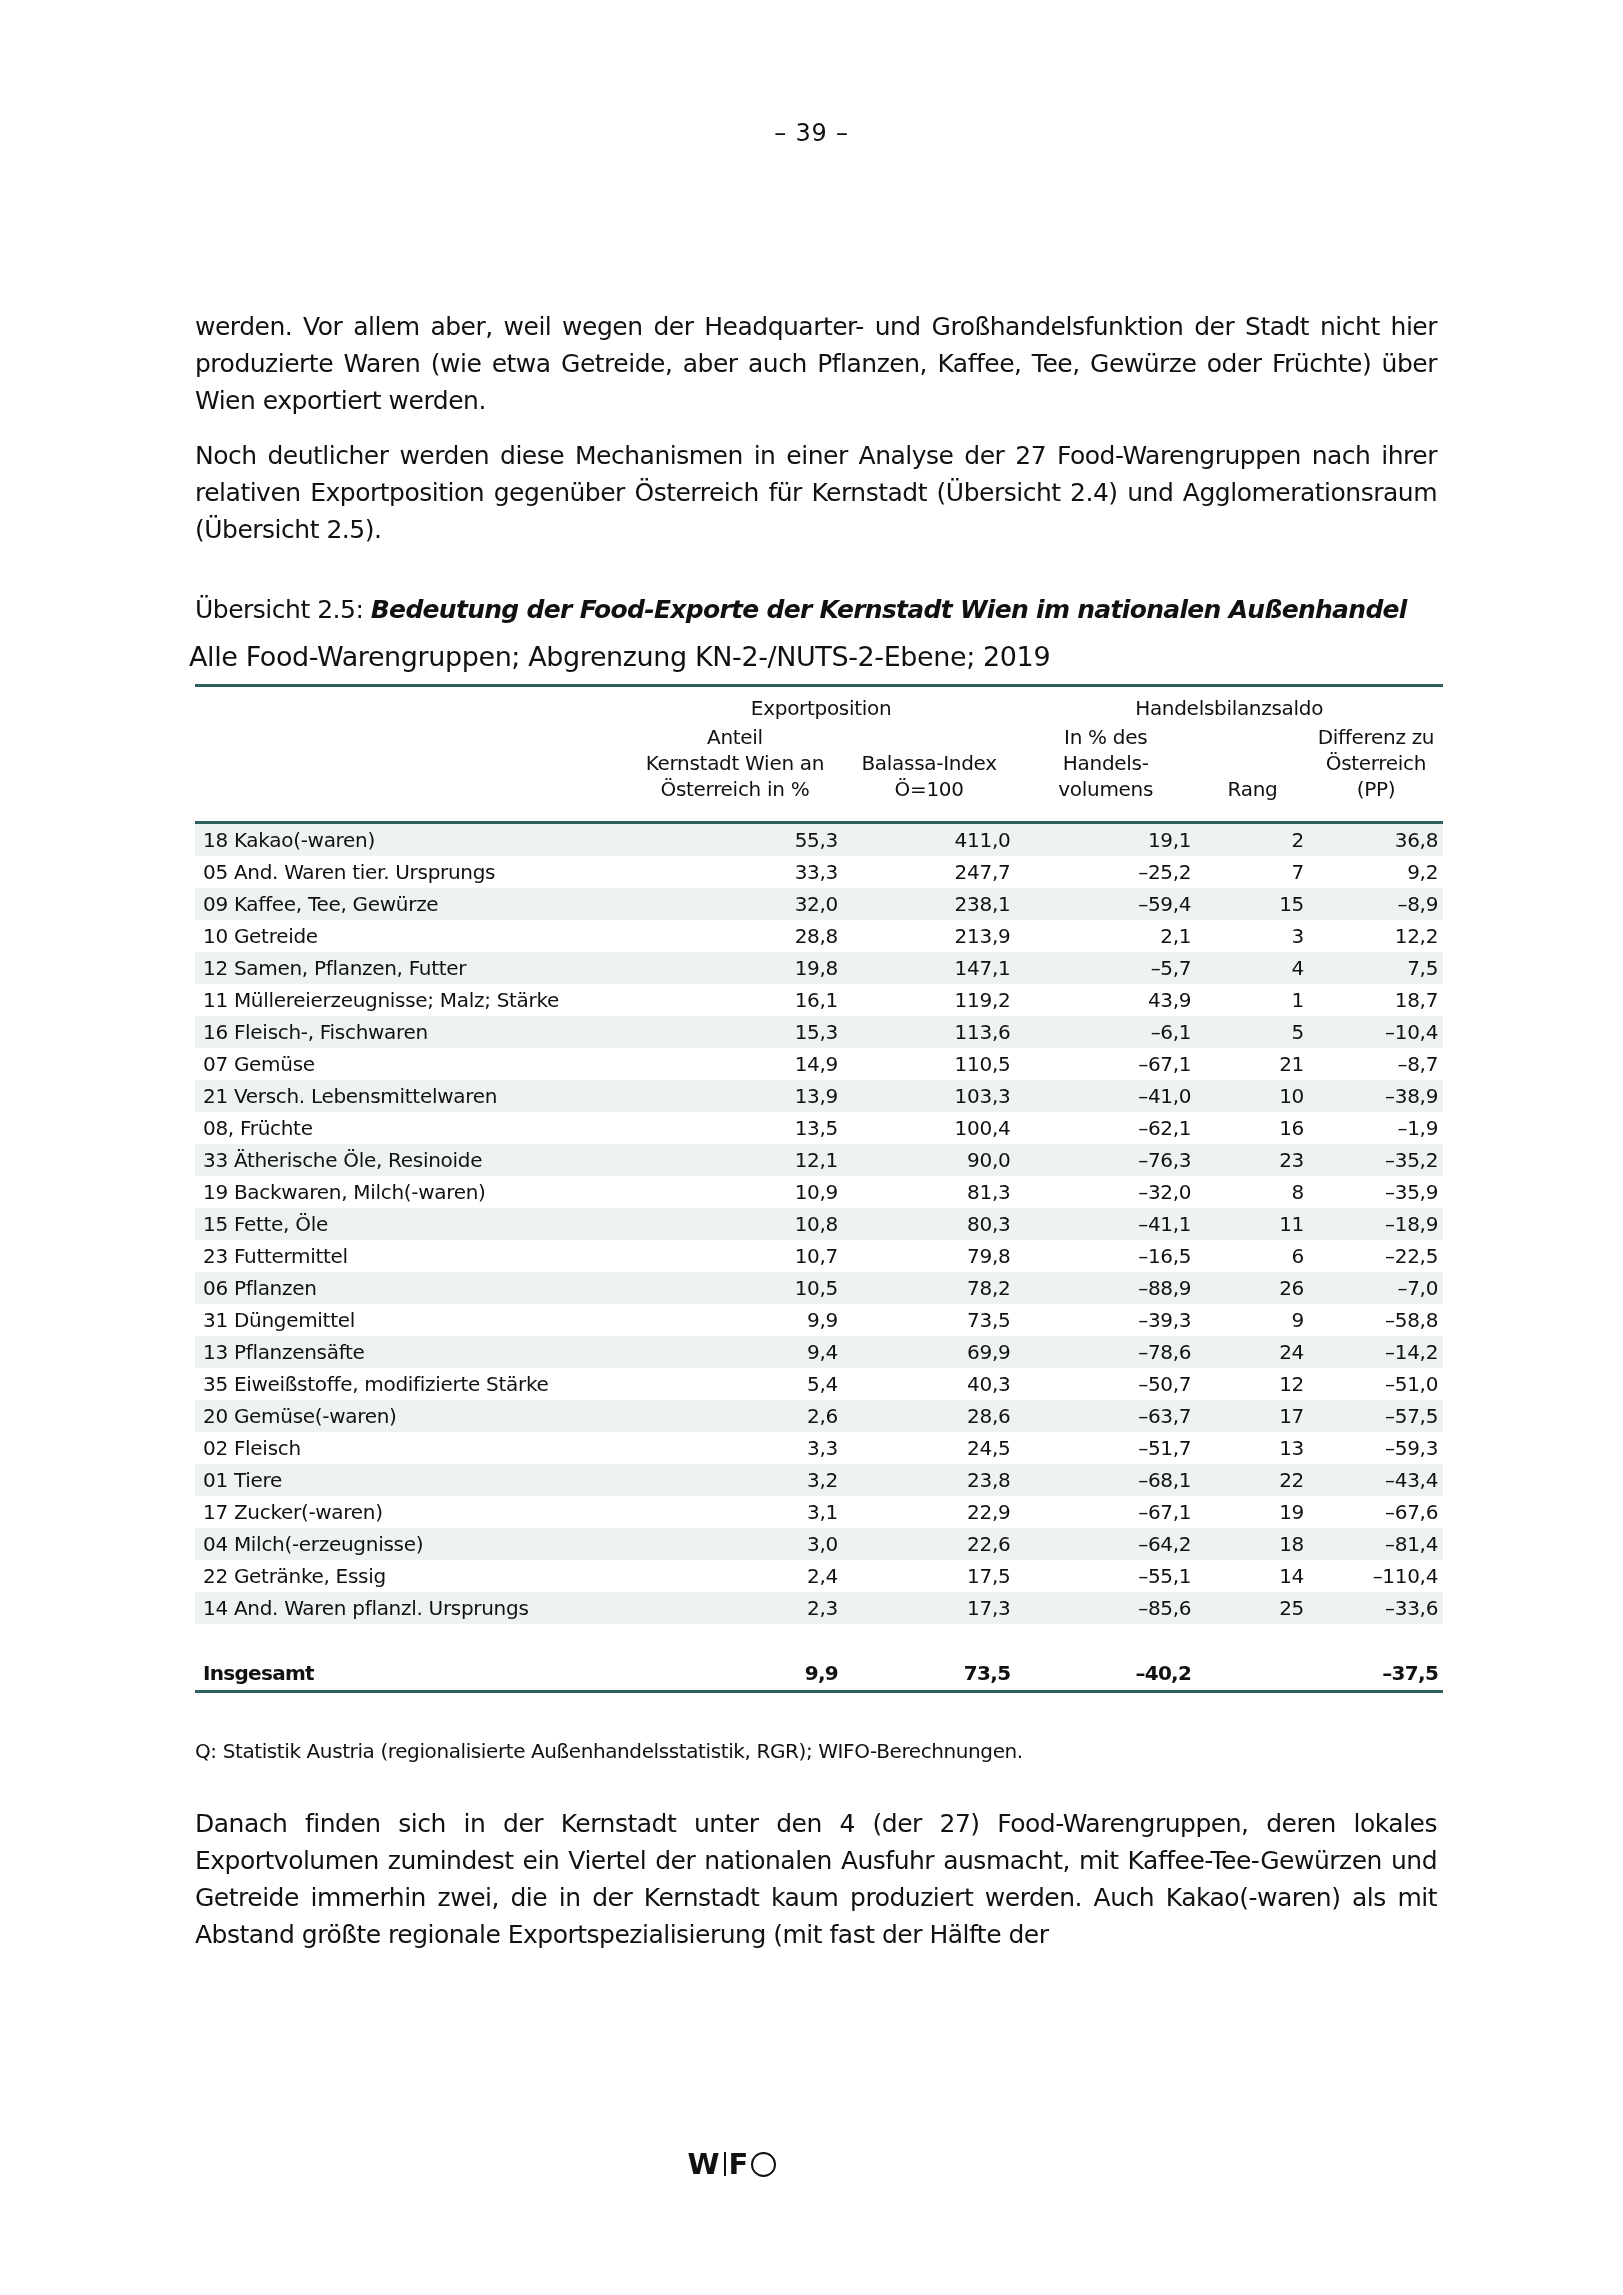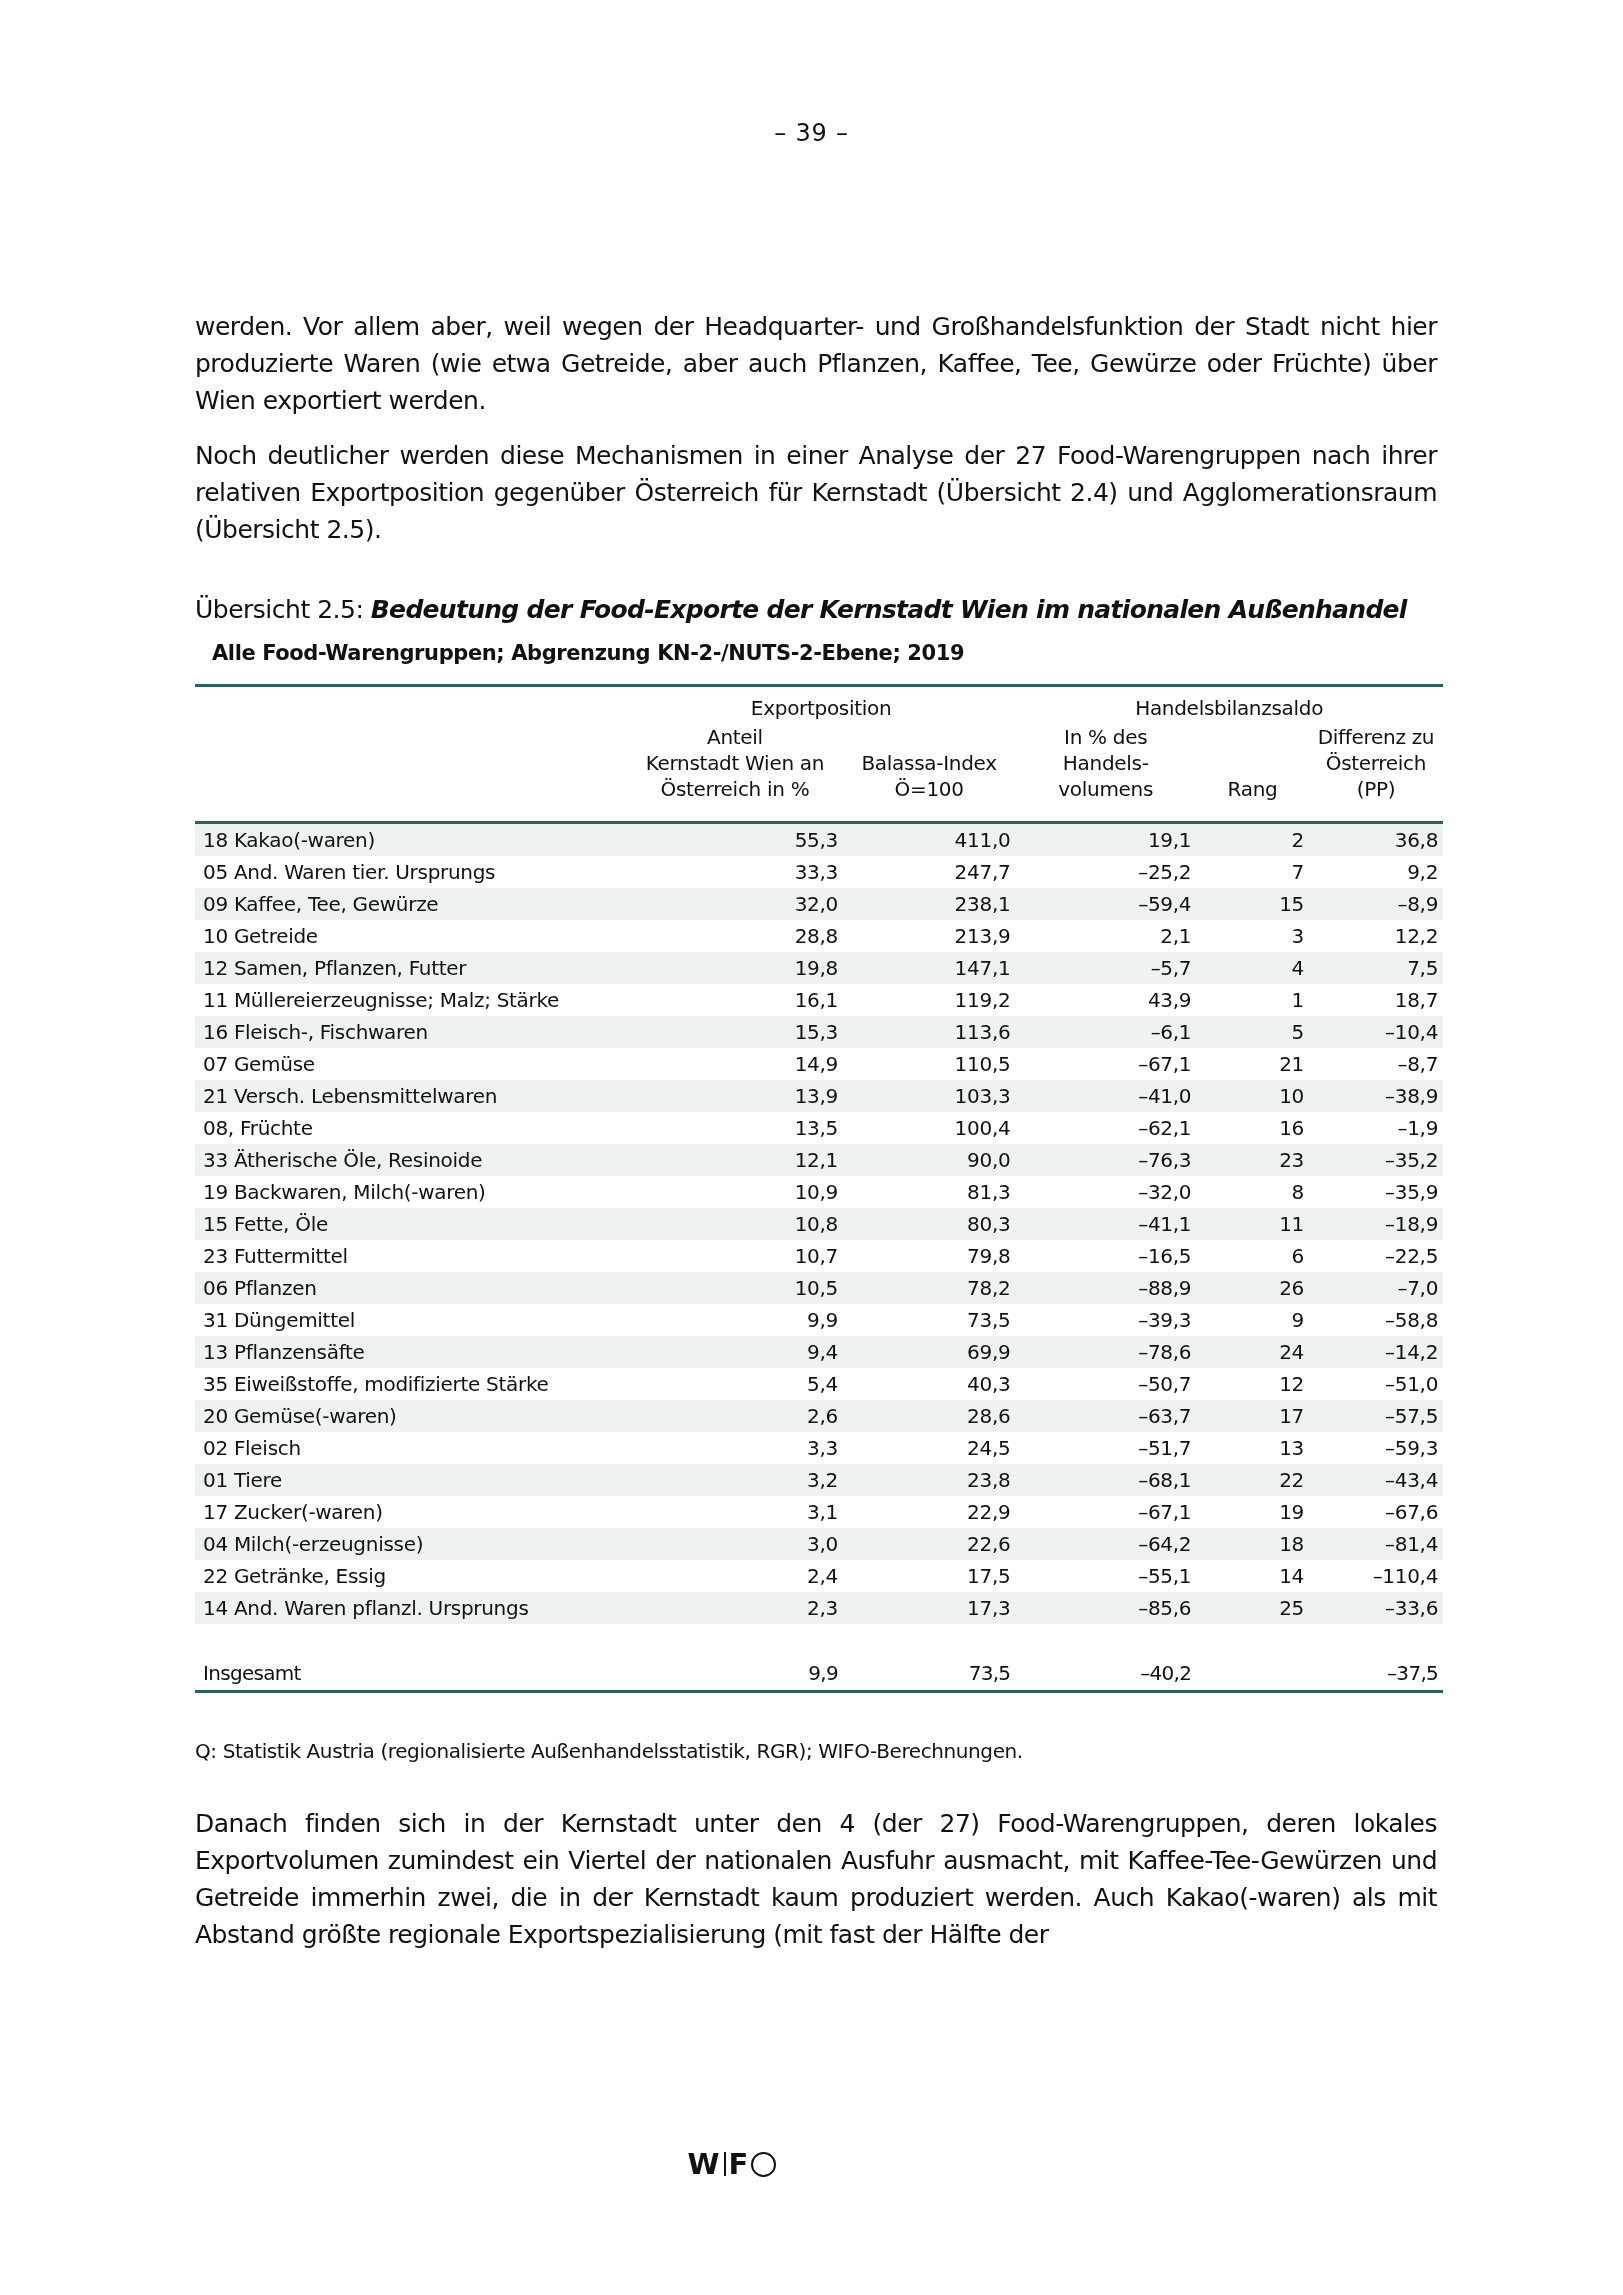--- a/index.html
+++ b/index.html
@@ -19,36 +19,36 @@
   .p1 { top: 308px; }
   .p2 { top: 437px; }
   .p3 { top: 1805px; }
   .body-text p { margin: 0; }
   .caption {
     position: absolute; left: 195px; top: 595px; width: 1266px;
     font-size: 25px; letter-spacing: -0.5px; white-space: nowrap;
   }
   .caption b { font-weight: bold; letter-spacing: -0.7px; font-style: italic; }
   .subcaption {
-    position: absolute; left: 212px; top: 641px;
-    font-size: 21px; letter-spacing: -0.4px; white-space: nowrap; font-weight: bold;
+    position: absolute; left: 189px; top: 641px;
+    font-size: 27px; letter-spacing: -0.4px; white-space: nowrap;
   }
   .table-wrap { position: absolute; left: 195px; top: 684px; width: 1248px; }
   table { border-collapse: collapse; width: 100%; font-size: 20px; letter-spacing: -0.3px; }
   thead tr.top-rule th { height: 0; padding: 0; border-top: 3.2px solid #2f5f5e; }
   th { font-weight: normal; padding: 0; line-height: 26px; }
   th.group { padding-top: 8px; padding-bottom: 3.2px; }
   thead tr.sub th { vertical-align: bottom; padding-bottom: 19px; line-height: 26px; }
   thead tr.sub { border-bottom: 3.2px solid #2f5f5e; }
   td { padding: 0 4.9px; height: 32px; line-height: 32px; white-space: nowrap; }
   td.label { text-align: left; padding-left: 8px; }
   td.num { text-align: right; }
   tbody tr:nth-child(odd) { background: #eef2f1; }
   tr.spacer td { height: 32px; }
-  tr.total td { font-weight: normal; letter-spacing: -0.7px; height: 34px; line-height: 34px; margin-left: 20px; }
+  tr.total td { font-weight: bold; letter-spacing: -0.7px; height: 34px; line-height: 34px; margin-left: 20px; }
   tbody tr.total { border-bottom: 3.2px solid #2f5f5e; background: #ffffff !important; }
   .c-label { width: 406px; }
   .c-anteil { width: 203px; }
   .c-balassa { width: 162px; }
   .c-saldo { width: 170px; }
   .c-rang { width: 106px; }
   .c-diff { width: 126px; }
   .source {
     position: absolute; left: 195px; top: 1739px;
     font-size: 20px; letter-spacing: -0.4px; white-space: nowrap;

